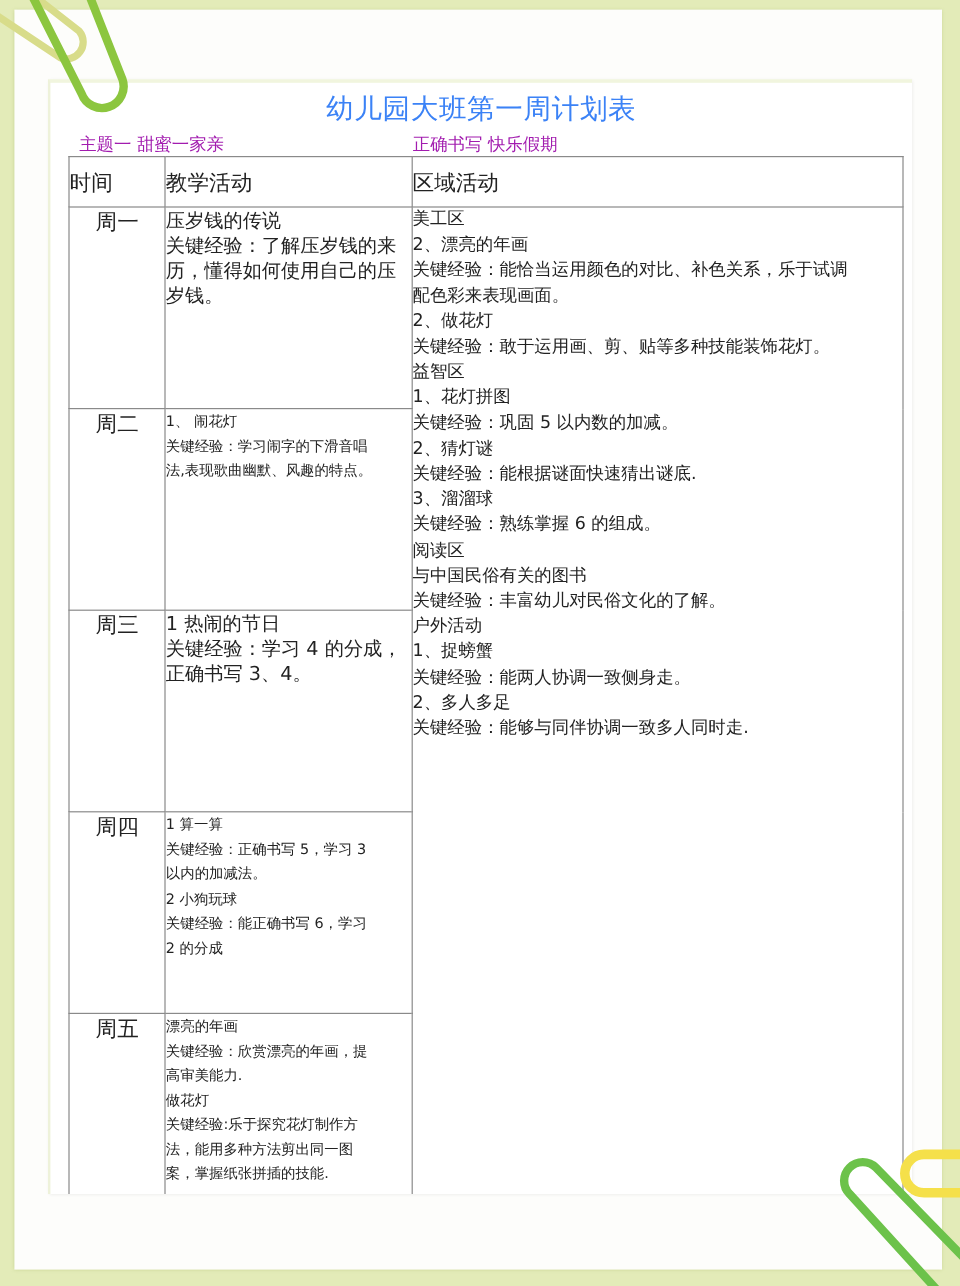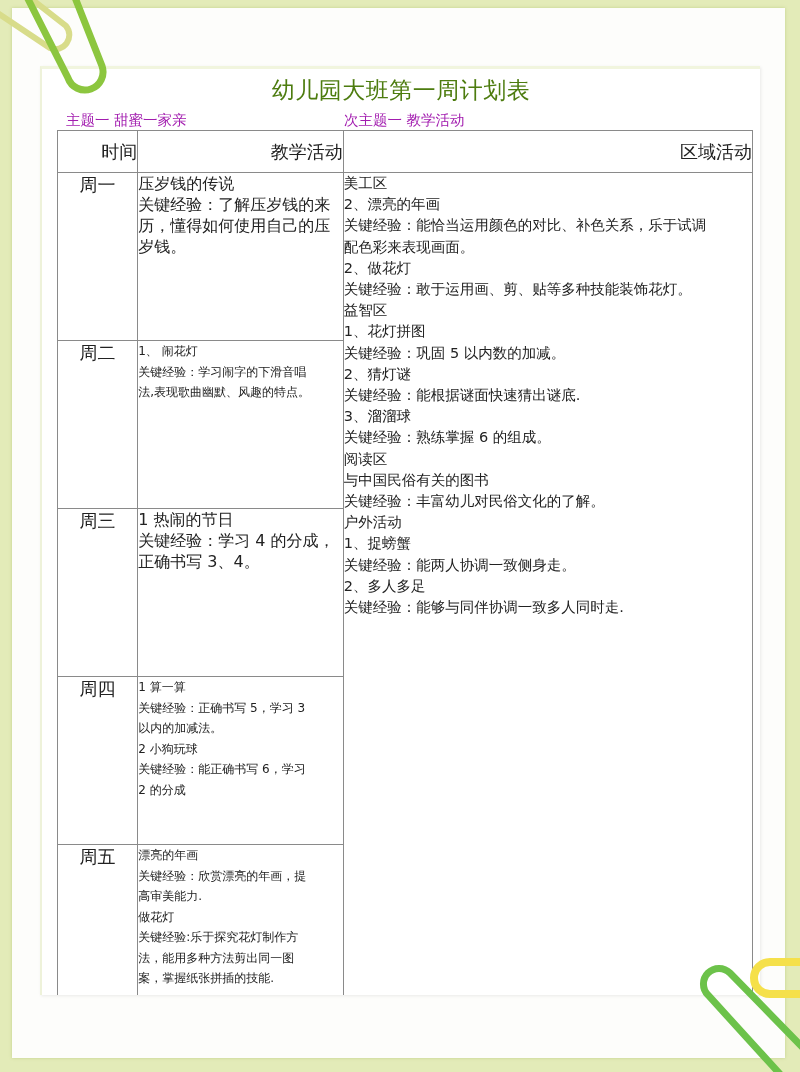--- a/index.html
+++ b/index.html
@@ -17,37 +17,37 @@
   .page {
     position: absolute; left: 40px; top: 66px; width: 718px; height: 926px;
     background: #ffffff;
     border-left: 2px solid #eef2da;
     border-top: 3px solid #f1f5de;
     box-shadow: 1px 1px 3px rgba(0,0,0,0.08);
     overflow: hidden;
   }
   .title {
     position: absolute; left: 0; width: 100%; top: 6px;
-    text-align: center; font-size: 23px; color: #4d7c0f; letter-spacing: 0.5px;
+    text-align: center; font-size: 23px; color: #3b82f6; letter-spacing: 0.5px;
   }
   .theme {
     position: absolute; top: 42px; font-size: 14.5px; color: #a21caf;
   }
   .theme.main { left: 24px; }
   .theme.sub { left: 302px; }
   table.plan {
     position: absolute; left: 15px; top: 61px;
     border-collapse: collapse; table-layout: fixed;
     width: 696px;
   }
   table.plan td, table.plan th {
     border: 1.2px solid #8a8a8a; vertical-align: top; padding: 0;
   }
   table.plan th {
-    height: 41px; font-weight: normal; font-size: 18px; text-align: right; vertical-align: middle;
+    height: 41px; font-weight: normal; font-size: 18px; text-align: left; vertical-align: middle;
   }
   .col-time { width: 80px; }
   .col-teach { width: 205px; }
   .col-area { width: 408px; }
   td.day {
     text-align: center; vertical-align: middle; font-size: 18px;
   }
   td.teach { padding: 4px 6px 0 7px; }
   td.teach .line { font-size: 16px; line-height: 21px; }
   td.teach.small .line { font-size: 12px; line-height: 20.5px; }
@@ -57,21 +57,21 @@
   .clip { position: absolute; pointer-events: none; }
 </style>
 </head>
 <body>
 
 <div class="sheet"></div>
 
 <div class="page">
   <div class="title">幼儿园大班第一周计划表</div>
   <div class="theme main">主题一 甜蜜一家亲</div>
-  <div class="theme sub">次主题一 教学活动</div>
+  <div class="theme sub">正确书写 快乐假期</div>
 
   <table class="plan">
     <colgroup>
       <col class="col-time">
         <col class="col-teach">
         <col class="col-area">
     </colgroup>
     <thead>
       <tr>
         <th>时间</th>

